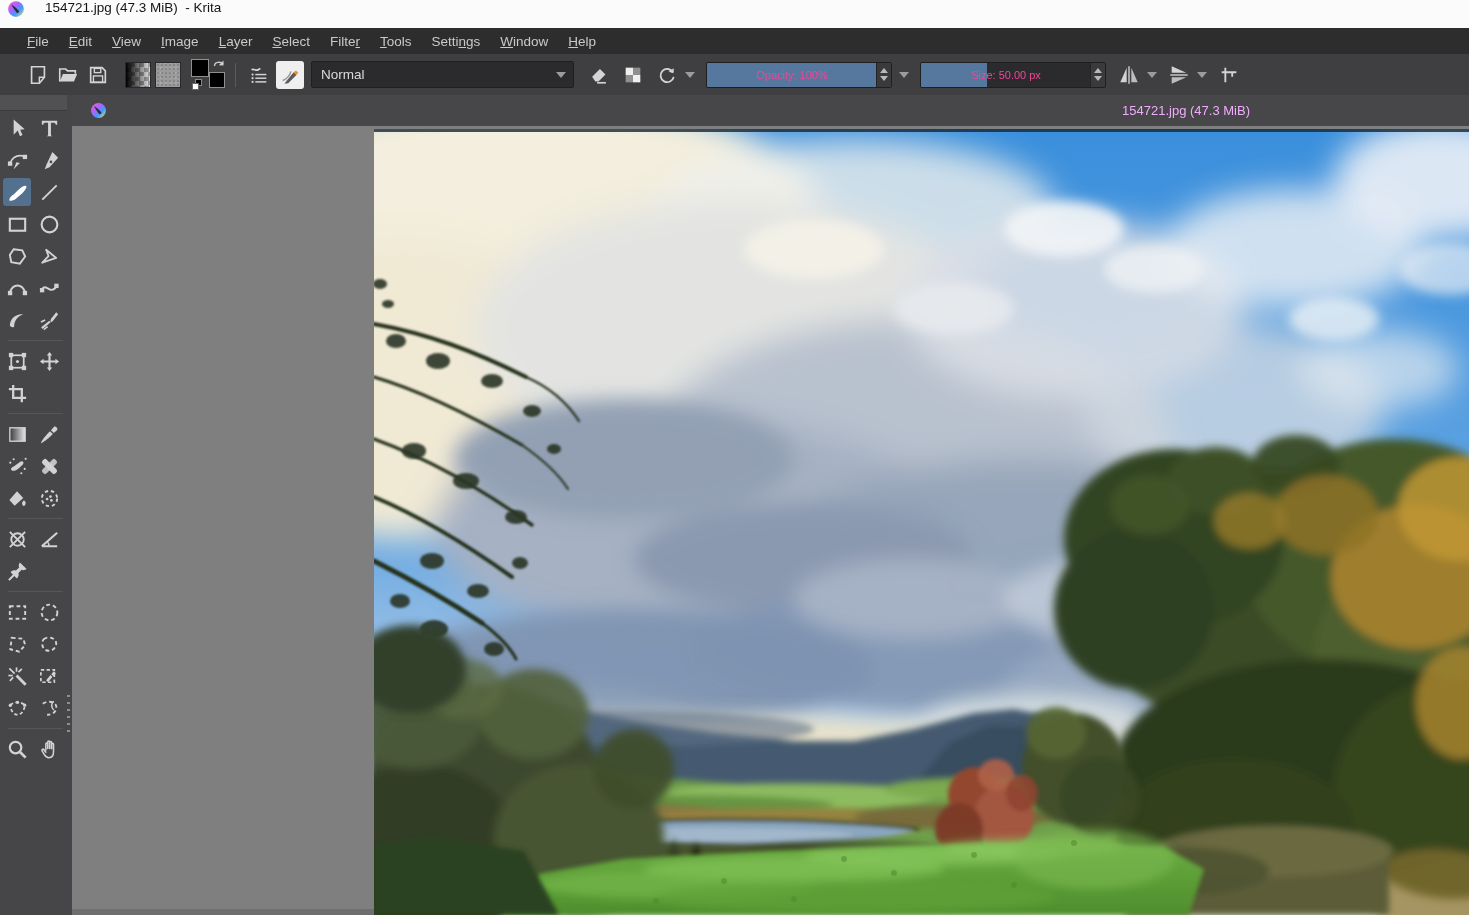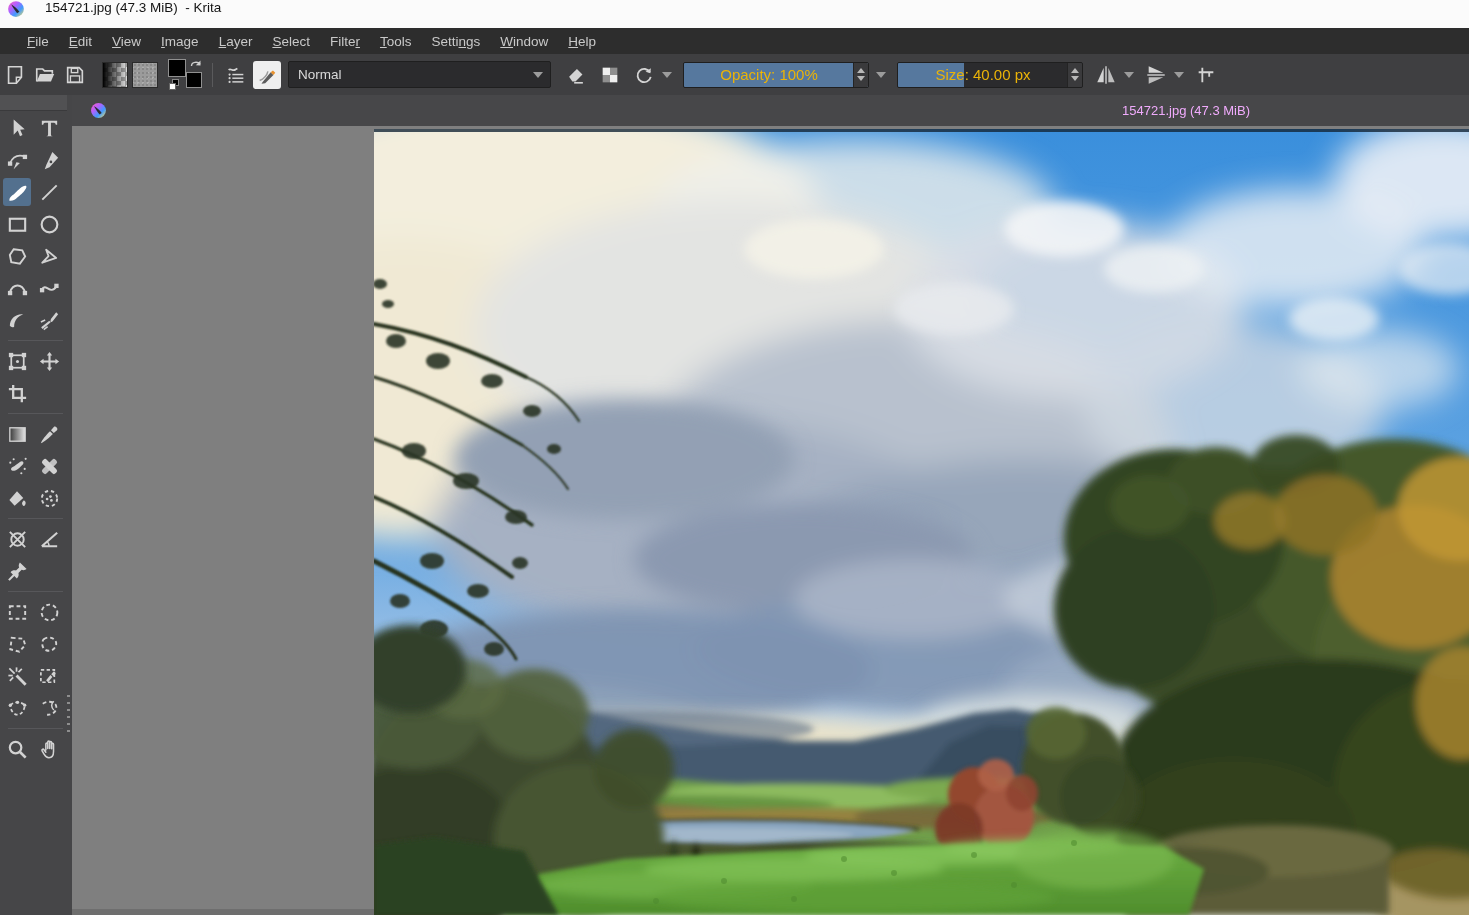--- a/index.html
+++ b/index.html
@@ -10,21 +10,21 @@
   
   #titlebar{position:absolute;left:0;top:0;right:0;height:40px;background:#fbfbfb;display:flex;align-items:flex-start;padding-left:7px;gap:20px}
   #titlebar .wtitle{font-size:13.5px;color:#141414;white-space:pre}
 
   
   #menubar{position:absolute;left:0;top:28px;right:0;height:26px;background:#2d2d2d;display:flex;align-items:center;padding-left:17px}
   .menu-item{padding:3px 10px;font-size:13.5px;color:#c9c9c9;cursor:default}
   .menu-item u{text-decoration:underline}
 
   
-  #toolbar{position:absolute;left:0;top:54px;right:0;height:41px;background:#3f3f41;display:flex;align-items:center;padding-left:0}
+  #toolbar{position:absolute;left:0;top:54px;right:0;height:41px;background:#3f3f41;display:flex;align-items:center;padding-left:23px}
   .tbtn{width:30px;height:30px;background:transparent;border:none;display:flex;align-items:center;justify-content:center;color:#d4d4d4;flex:0 0 auto}
   .tbtn svg{width:22px;height:22px}
   .swatch{width:26px;height:26px;border:1px solid #2a2a2a;flex:0 0 auto}
   #grad-swatch{margin-left:12px;background:linear-gradient(90deg,#000 0%,rgba(0,0,0,0) 95%),repeating-conic-gradient(#9a9a9a 0% 25%,#d8d8d8 0% 50%);background-size:100% 100%,9px 9px}
   #pat-swatch{margin-left:4px;background-color:#9b9b9b;background-image:radial-gradient(#878787 1px,transparent 1px),radial-gradient(#aeaeae 1px,transparent 1px);background-size:4px 4px,5px 5px;background-position:0 0,2px 2px}
   .fgbg{position:relative;width:36px;height:32px;margin-left:10px;flex:0 0 auto}
   .fgbg .fg{position:absolute;left:0;top:0;width:18px;height:18px;background:#000;border:1px solid #909090}
   .fgbg .bg{position:absolute;left:18px;top:13px;width:16px;height:16px;background:#000;border:1px solid #909090}
   .fgbg .swap{position:absolute;left:22px;top:0;width:12px;height:11px}
   .fgbg .mini{position:absolute;left:1px;top:20px;width:12px;height:12px}
@@ -32,21 +32,21 @@
   .fgbg .mini-w{position:absolute;left:0;top:4px;width:7px;height:7px;background:#fff;border:1px solid #666}
   .tsep{width:1px;height:24px;background:#5a5a5c;margin:0 8px;flex:0 0 auto}
   .tbtn.white{background:#efefef;border-radius:3px;width:28px;height:28px;margin-left:2px}
   .dropdown{position:relative;width:263px;height:27px;background:#2b2b2d;border:1px solid #1f1f1f;border-radius:2px;margin-left:7px;display:flex;align-items:center;flex:0 0 auto}
   .dropdown .dval{padding-left:9px;font-size:13.5px;color:#dadada}
   .dropdown .dd-arrow{position:absolute;right:7px}
   .tri-down{width:0;height:0;border-left:5px solid transparent;border-right:5px solid transparent;border-top:6px solid #9c9c9c}
   .mini-arrow{width:16px;height:26px;display:flex;align-items:center;justify-content:center;flex:0 0 auto}
   .slider{position:relative;width:186px;height:26px;background:#2b2b2d;border:1px solid #1f1f1f;border-radius:2px;overflow:hidden;margin-left:8px;flex:0 0 auto}
   .slider .fill{position:absolute;left:0;top:0;bottom:0;background:#56789e}
-  .slider .slabel{position:absolute;left:0;right:14px;top:0;bottom:0;display:flex;align-items:center;justify-content:center;font-size:15px;color:#eab308}
+  .slider .slabel{position:absolute;left:0;right:14px;top:0;bottom:0;display:flex;align-items:center;justify-content:center;font-size:11px;color:#ec4899}
   .spinner{position:absolute;right:0;top:0;bottom:0;width:15px;background:#3a3a3c;border-left:1px solid #242424;display:flex;flex-direction:column;align-items:center;justify-content:center;gap:3px}
   .sp-up{width:0;height:0;border-left:4px solid transparent;border-right:4px solid transparent;border-bottom:5px solid #b8b8b8}
   .sp-dn{width:0;height:0;border-left:4px solid transparent;border-right:4px solid transparent;border-top:5px solid #b8b8b8}
   .ml8{margin-left:8px}.ml4{margin-left:4px}.ml10{margin-left:10px}
 
   
   #leftcol{position:absolute;left:0;top:95px;bottom:0;width:72px;background:#464648}
   #docker-header{height:16px;margin:0 5px 0 0;background:#515153;border-bottom:1px solid #3a3a3c}
   #tabbar{position:absolute;left:72px;top:95px;right:0;height:31px;background:#474749}
   #tabbar .tab-logo{position:absolute;left:18px;top:7px;width:17px;height:17px}
@@ -187,21 +187,21 @@
       <div class="spinner">
           <span class="sp-up"></span>
           <span class="sp-dn"></span>
         </div>
     </div>
     <span class="mini-arrow ml4">
         <span class="tri-down"></span>
       </span>
     <div class="slider">
       <div class="fill" style="width: 36%;"></div>
-      <span class="slabel">Size: 40.00 px</span>
+      <span class="slabel">Size: 50.00 px</span>
       <div class="spinner">
           <span class="sp-up"></span>
           <span class="sp-dn"></span>
         </div>
     </div>
     <button class="tbtn ml8">
       <svg viewBox="0 0 24 24">
           <path d="M9.5 4 L9.5 20 L2.5 20 Z" fill="currentColor"></path>
           <path d="M14.5 4 L14.5 20 L21.5 20 Z" fill="currentColor" opacity=".85"></path>
           <path d="M12 2.5 V21.5" stroke="currentColor" stroke-width="1.5"></path>

